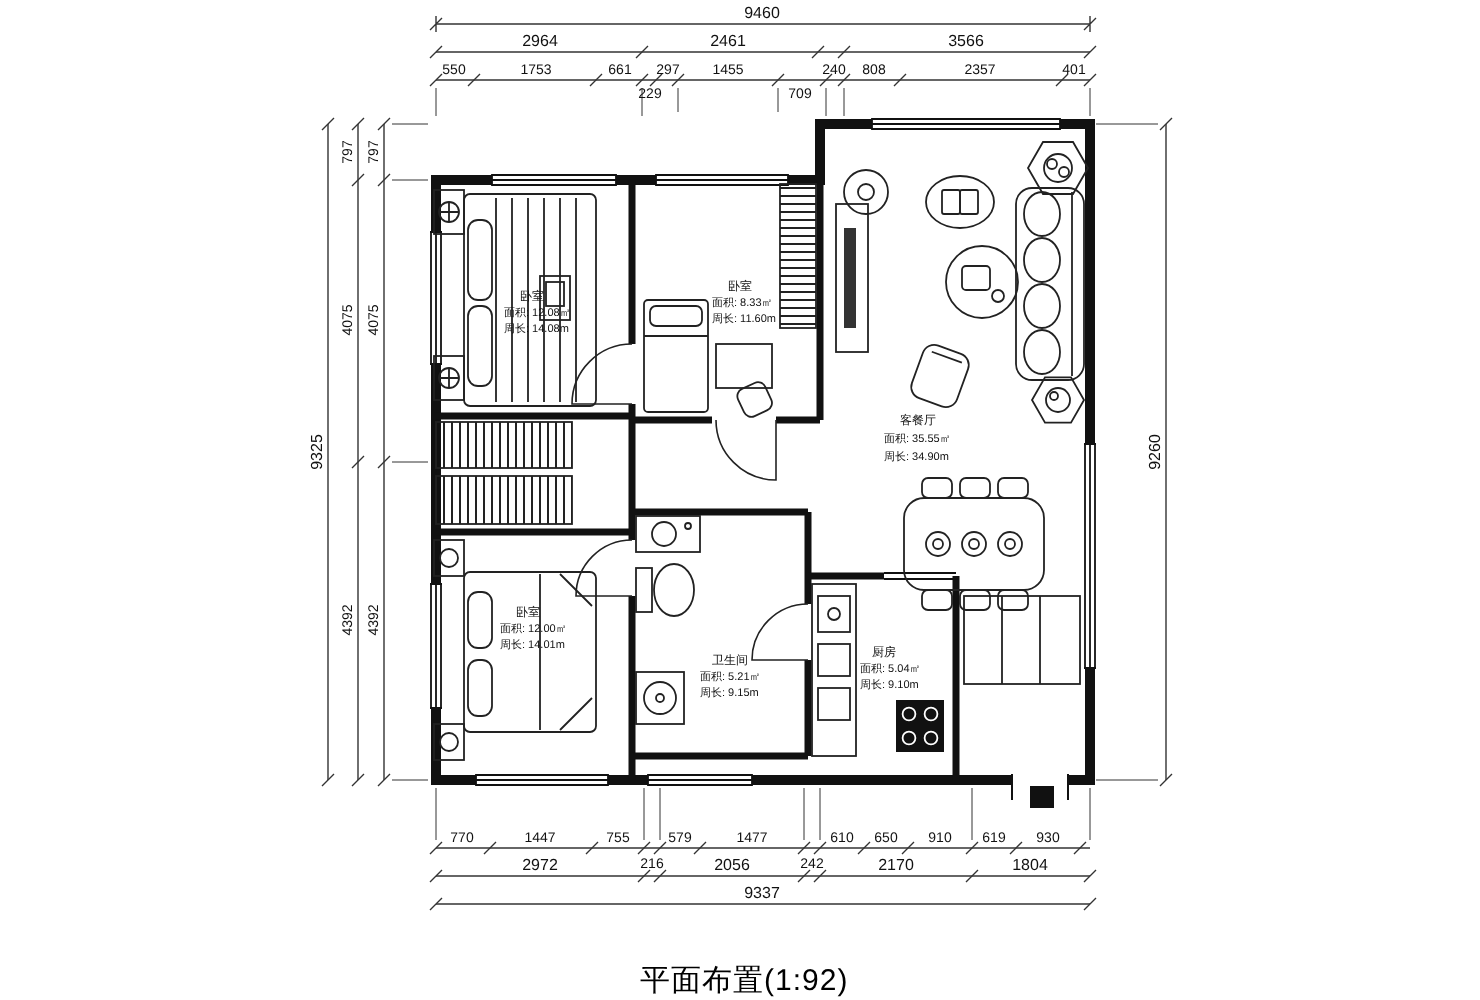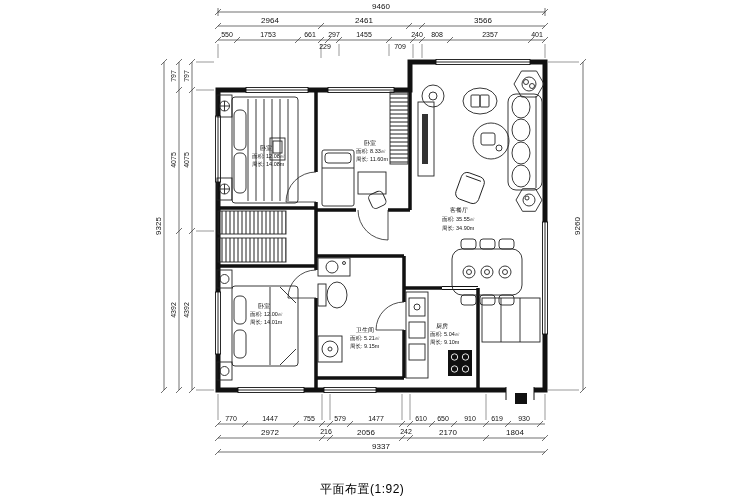--- a/index.html
+++ b/index.html
@@ -4,21 +4,21 @@
 <style>
   html,body{margin:0;padding:0;background:#fff;}
   .canvas{position:relative;width:740px;height:500px;background:#ffffff;overflow:hidden;
           font-family:"Liberation Sans",sans-serif;}
   svg{position:absolute;left:0;top:0;}
   svg text{fill:#111;font-family:"Liberation Sans",sans-serif;}
   .dim{font-size:8px;}
   .dim-s{font-size:7px;}
   .rname{font-size:6px;}
   .rline{font-size:5.5px;}
-  .title{position:absolute;left:320px;top:481px;font-size:12px;color:#000;
+  .title{position:absolute;left:320px;top:481px;font-size:15px;color:#000;
          letter-spacing:.5px;font-family:"Liberation Sans",sans-serif;}
 </style>
 </head>
 <body>
 
 <div class="canvas">
 <svg width="740" height="500" viewBox="0 0 740 500">
   <defs>
     <pattern id="vhatch" width="4" height="4" patternUnits="userSpaceOnUse">
       <path d="M2,0 V4" stroke="#222" stroke-width="1"></path>

